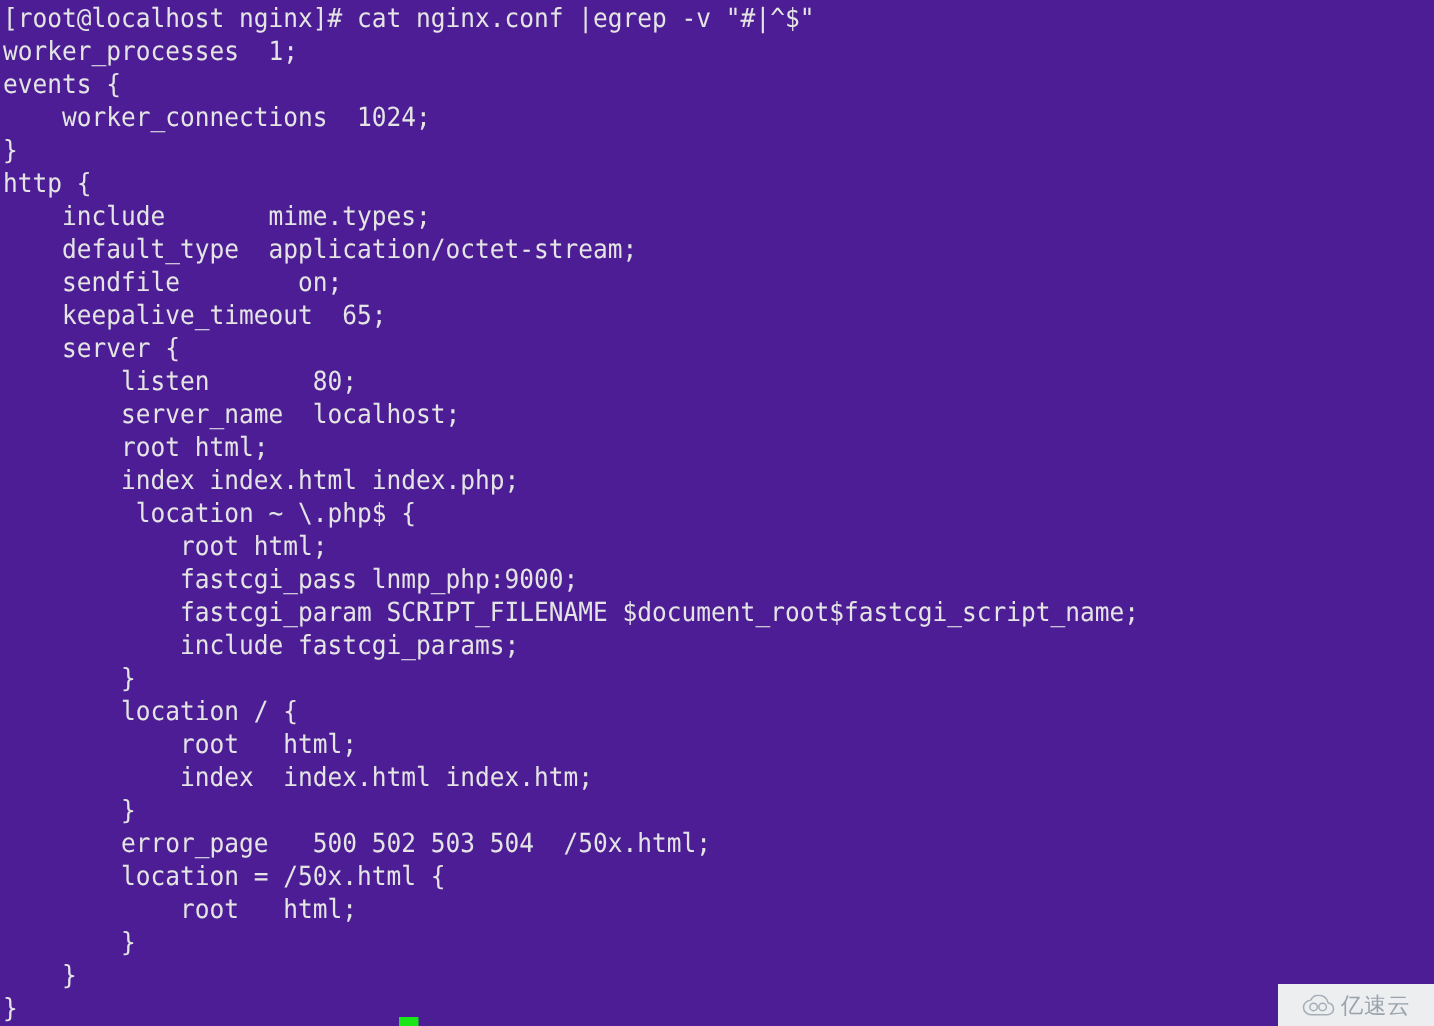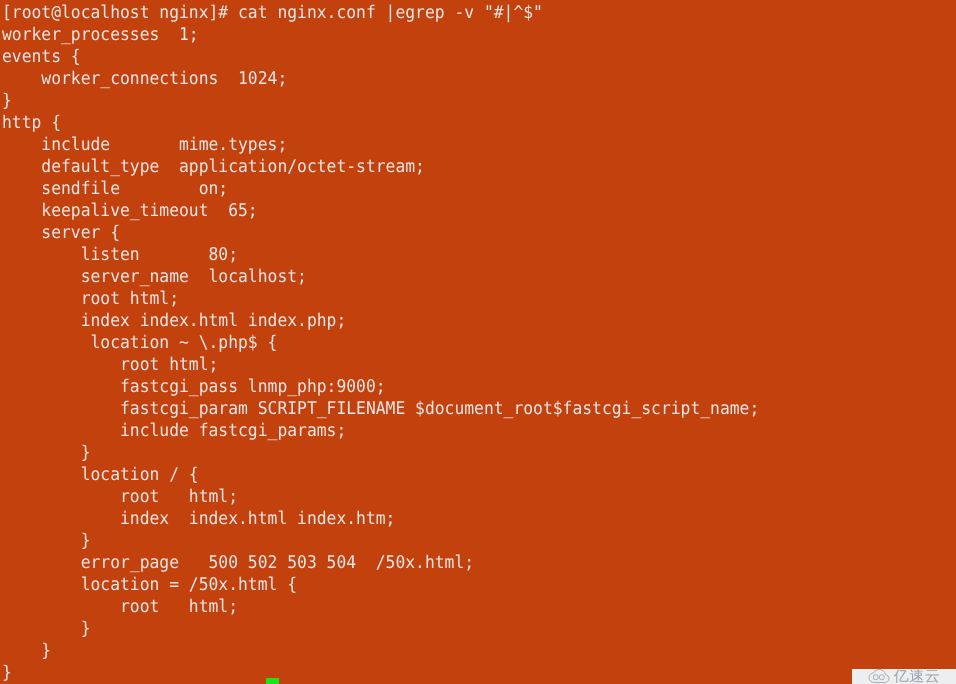--- a/index.html
+++ b/index.html
@@ -14,21 +14,21 @@
     position: relative;
     font-family: "DejaVu Sans Mono", "Liberation Mono", monospace;
   }
 
   #terminal {
     position: absolute;
     left: 0;
     top: 0;
     width: 956px;
     height: 684px;
-    background: #c2410c;
+    background: #4c1d95;
     overflow: hidden;
   }
 
   #screen {
     position: absolute;
     left: 2px;
     top: 2px;
     width: 954px;
   }
 
@@ -57,21 +57,21 @@
     height: 7px;
     background: #19e619;
   }
 
   
   #watermark {
     position: absolute;
     right: 0;
     bottom: 0;
     width: 104px;
-    height: 15px;
+    height: 28px;
     background: #eceef0;
     display: flex;
     align-items: center;
     justify-content: center;
     gap: 4px;
   }
   #watermark .wm-icon {
     display: block;
     width: 22px;
     height: 15px;

